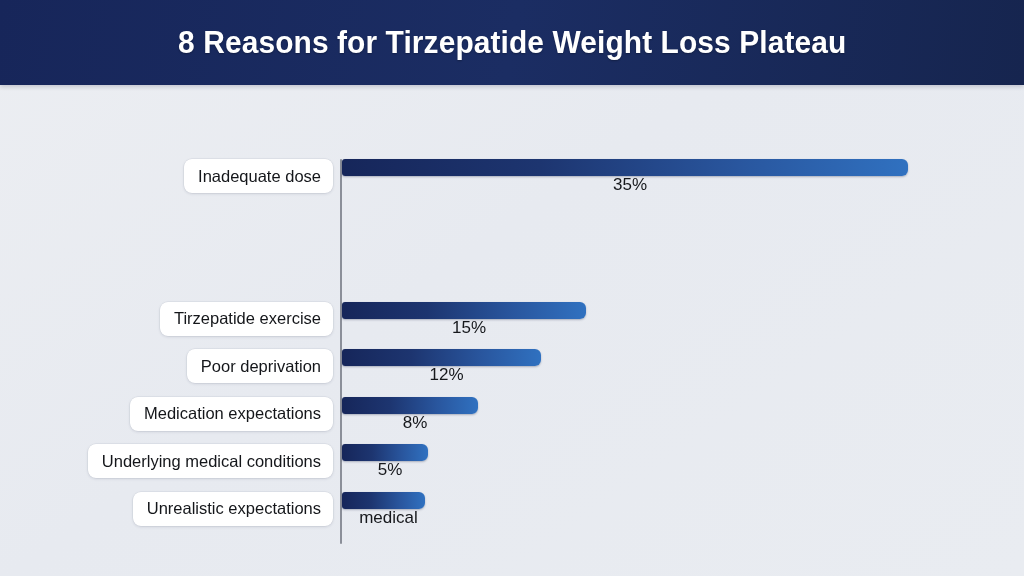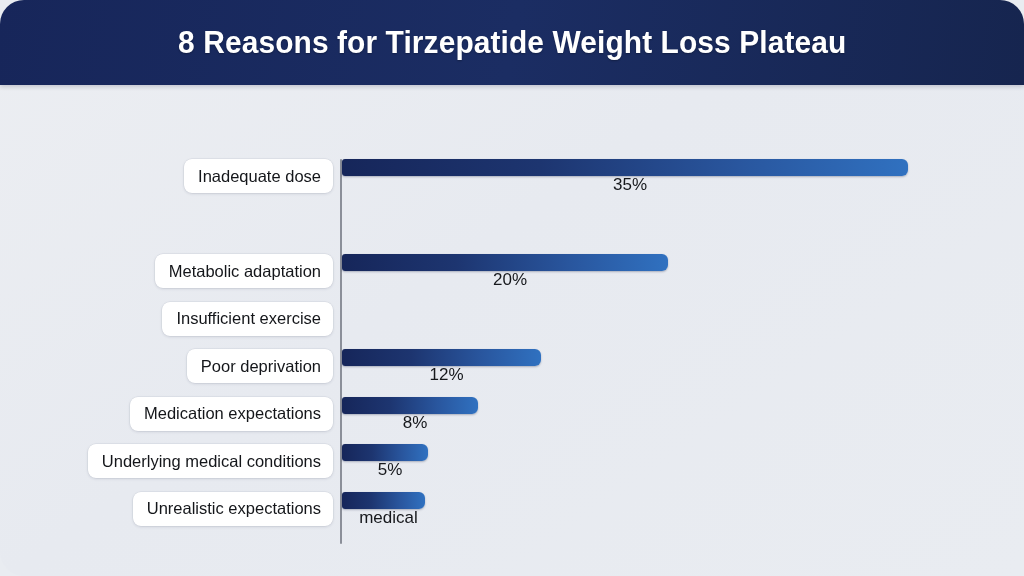--- a/index.html
+++ b/index.html
@@ -13,21 +13,20 @@
     background: #e9ecf1;
     font-family: "Liberation Sans", sans-serif;
     -webkit-font-smoothing: antialiased;
   }
   .slide {
     position: relative;
     width: 1024px;
     height: 576px;
     background: linear-gradient(145deg, #eceef2 0%, #e7eaf0 45%, #e9ecf1 100%);
     overflow: hidden;
-    border-radius: 24px;
   }
 
   
   .header-band {
     position: absolute;
     left: 0;
     top: 0;
     width: 1024px;
     height: 85px;
     background: linear-gradient(100deg, #17265a 0%, #1b2d63 50%, #16254f 100%);
@@ -149,36 +148,29 @@
           <div class="label-wrap">
             <div class="label-pill">
               <span class="label-text">Inadequate dose</span>
             </div>
           </div>
           <div class="bar-track">
             <div class="bar" style="width: 566px;"></div>
             <span class="bar-value">35%</span>
           </div>
         </div>
-        <div class="row" style="top: 152px;">
-          <div class="label-wrap">
-            <div class="label-pill">
-              <span class="label-text">Metabolic adaptation</span>
-            </div>
-          </div>
-          <div class="bar-track">
-            <div class="bar" style="width: 326px;"></div>
-            <span class="bar-value">20%</span>
-          </div>
-        </div>
         <div class="row" style="top: 199.5px;">
           <div class="label-wrap">
             <div class="label-pill">
-              <span class="label-text">Insufficient exercise</span>
-            </div>
+              <span class="label-text">Tirzepatide exercise</span>
+            </div>
+          </div>
+          <div class="bar-track">
+            <div class="bar" style="width: 244px;"></div>
+            <span class="bar-value">15%</span>
           </div>
         </div>
         <div class="row" style="top: 247px;">
           <div class="label-wrap">
             <div class="label-pill">
               <span class="label-text">Poor deprivation</span>
             </div>
           </div>
           <div class="bar-track">
             <div class="bar" style="width: 199px;"></div>

